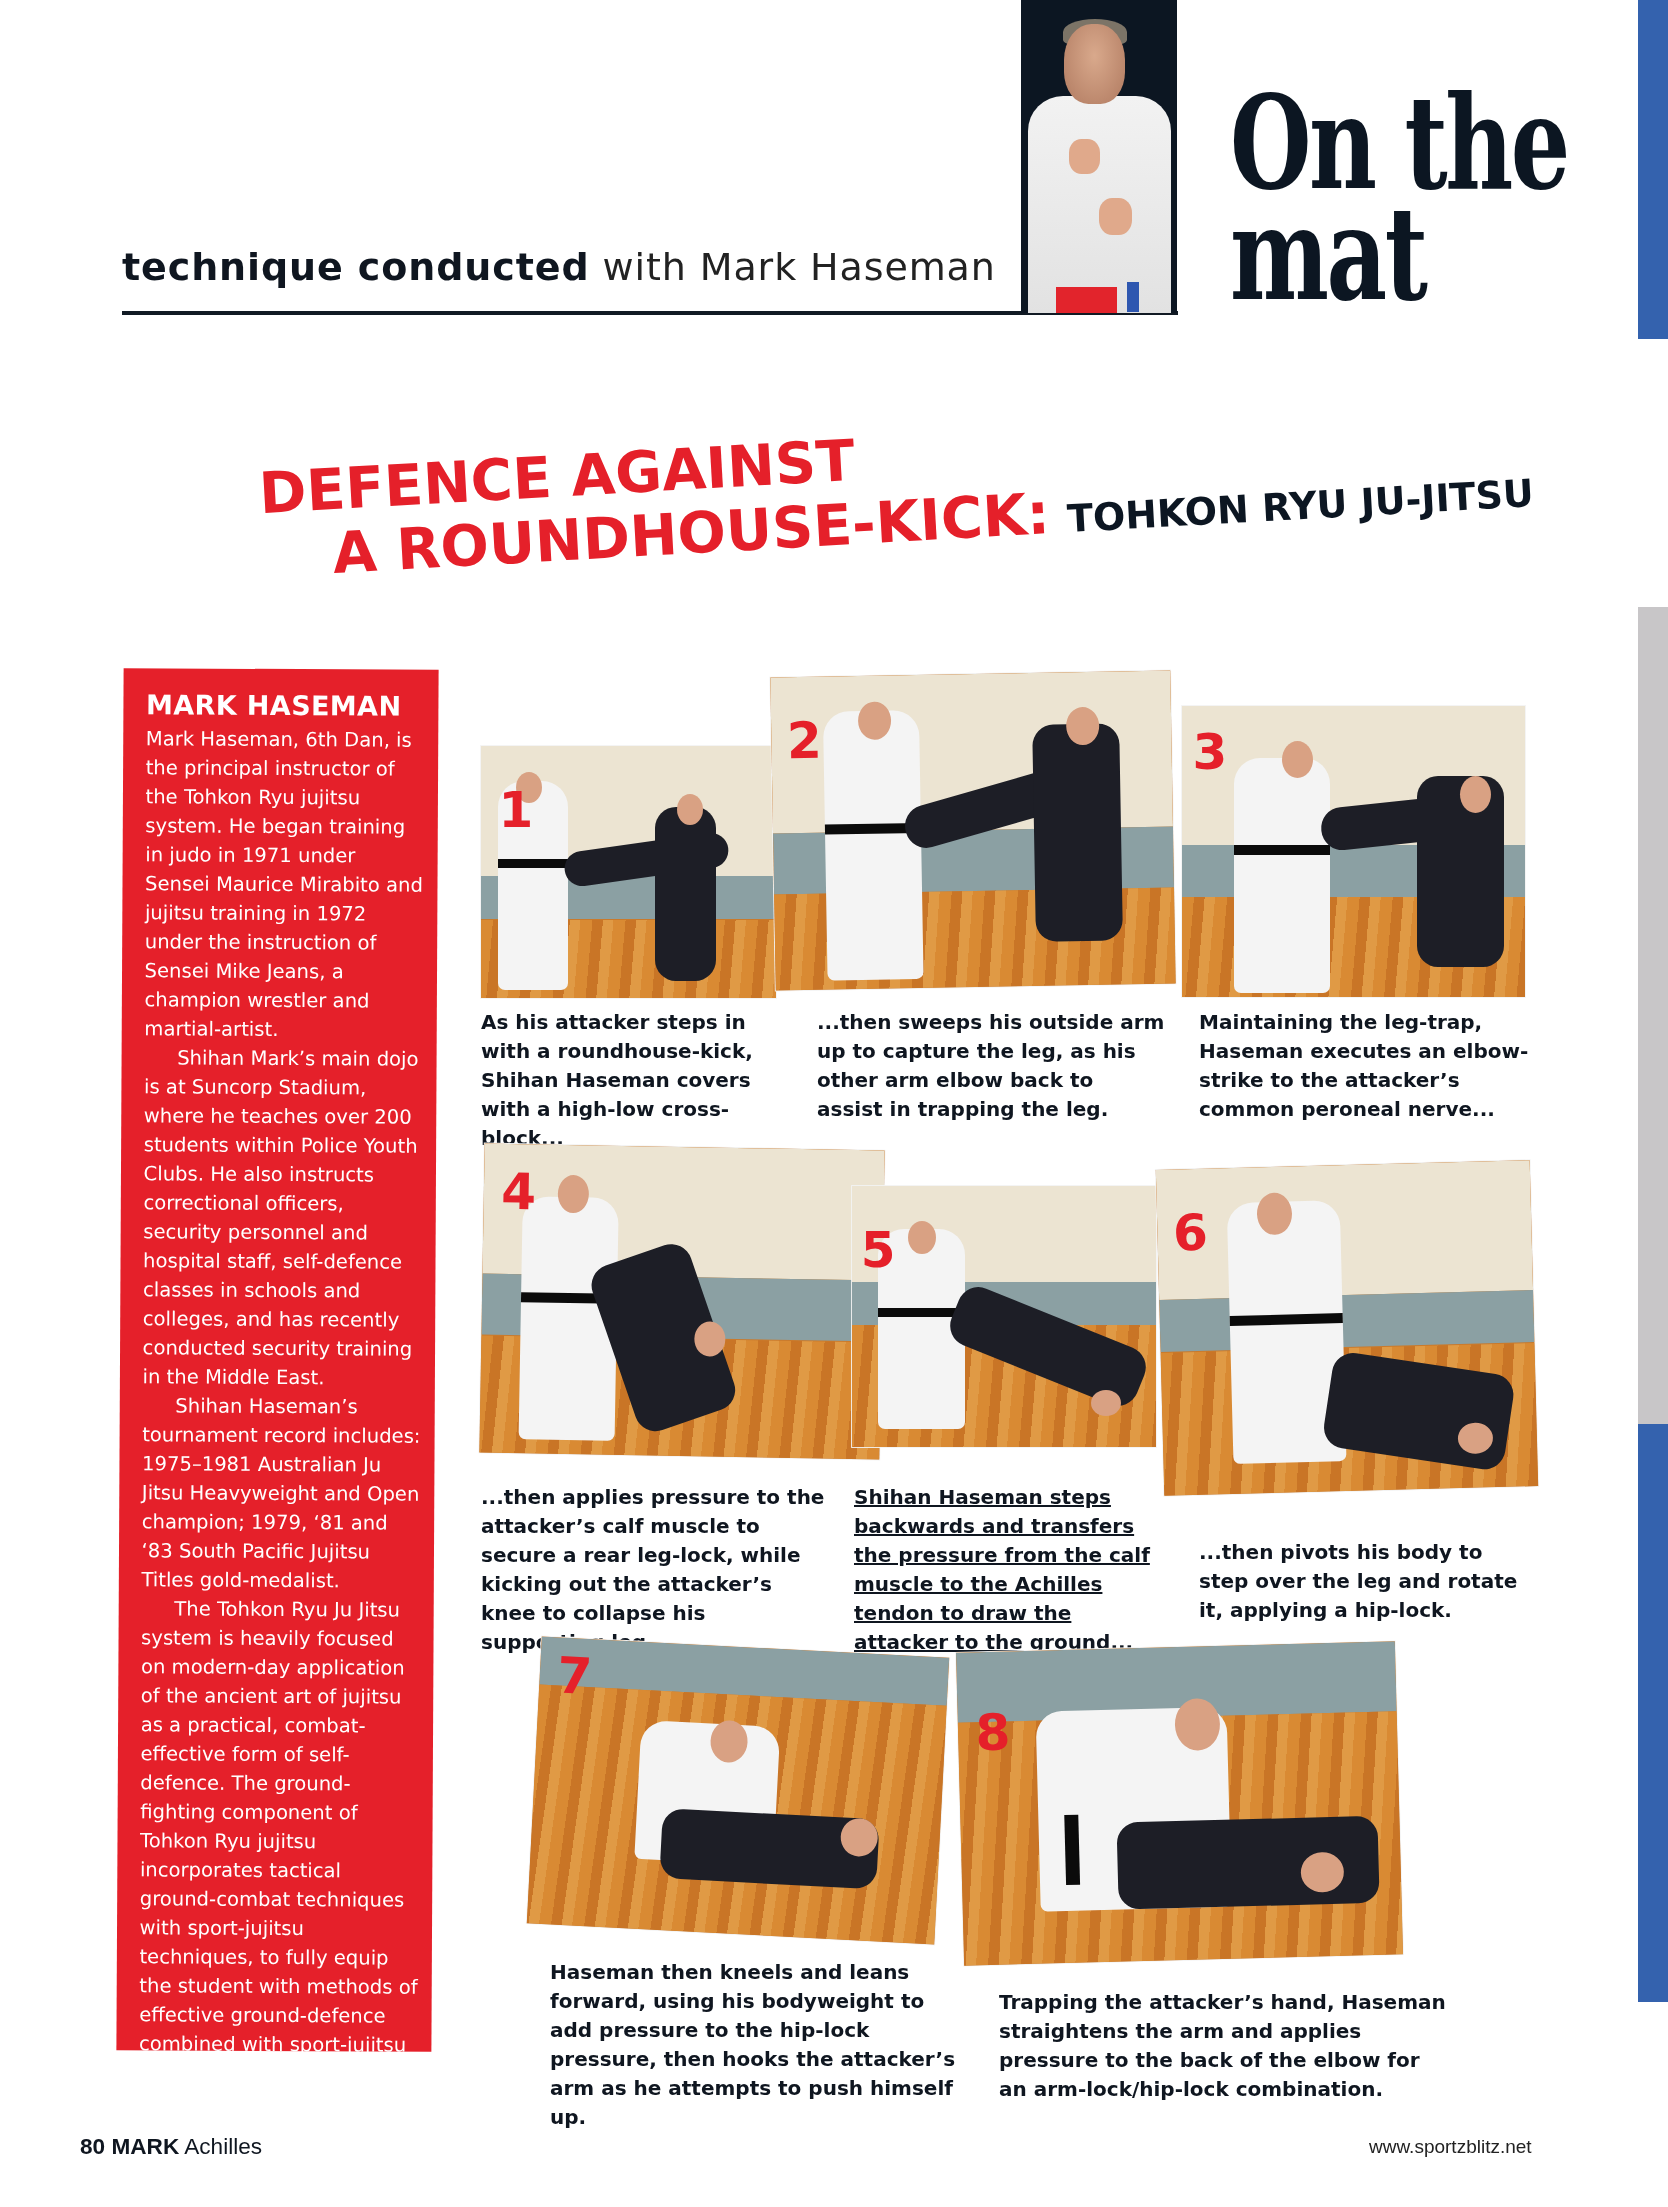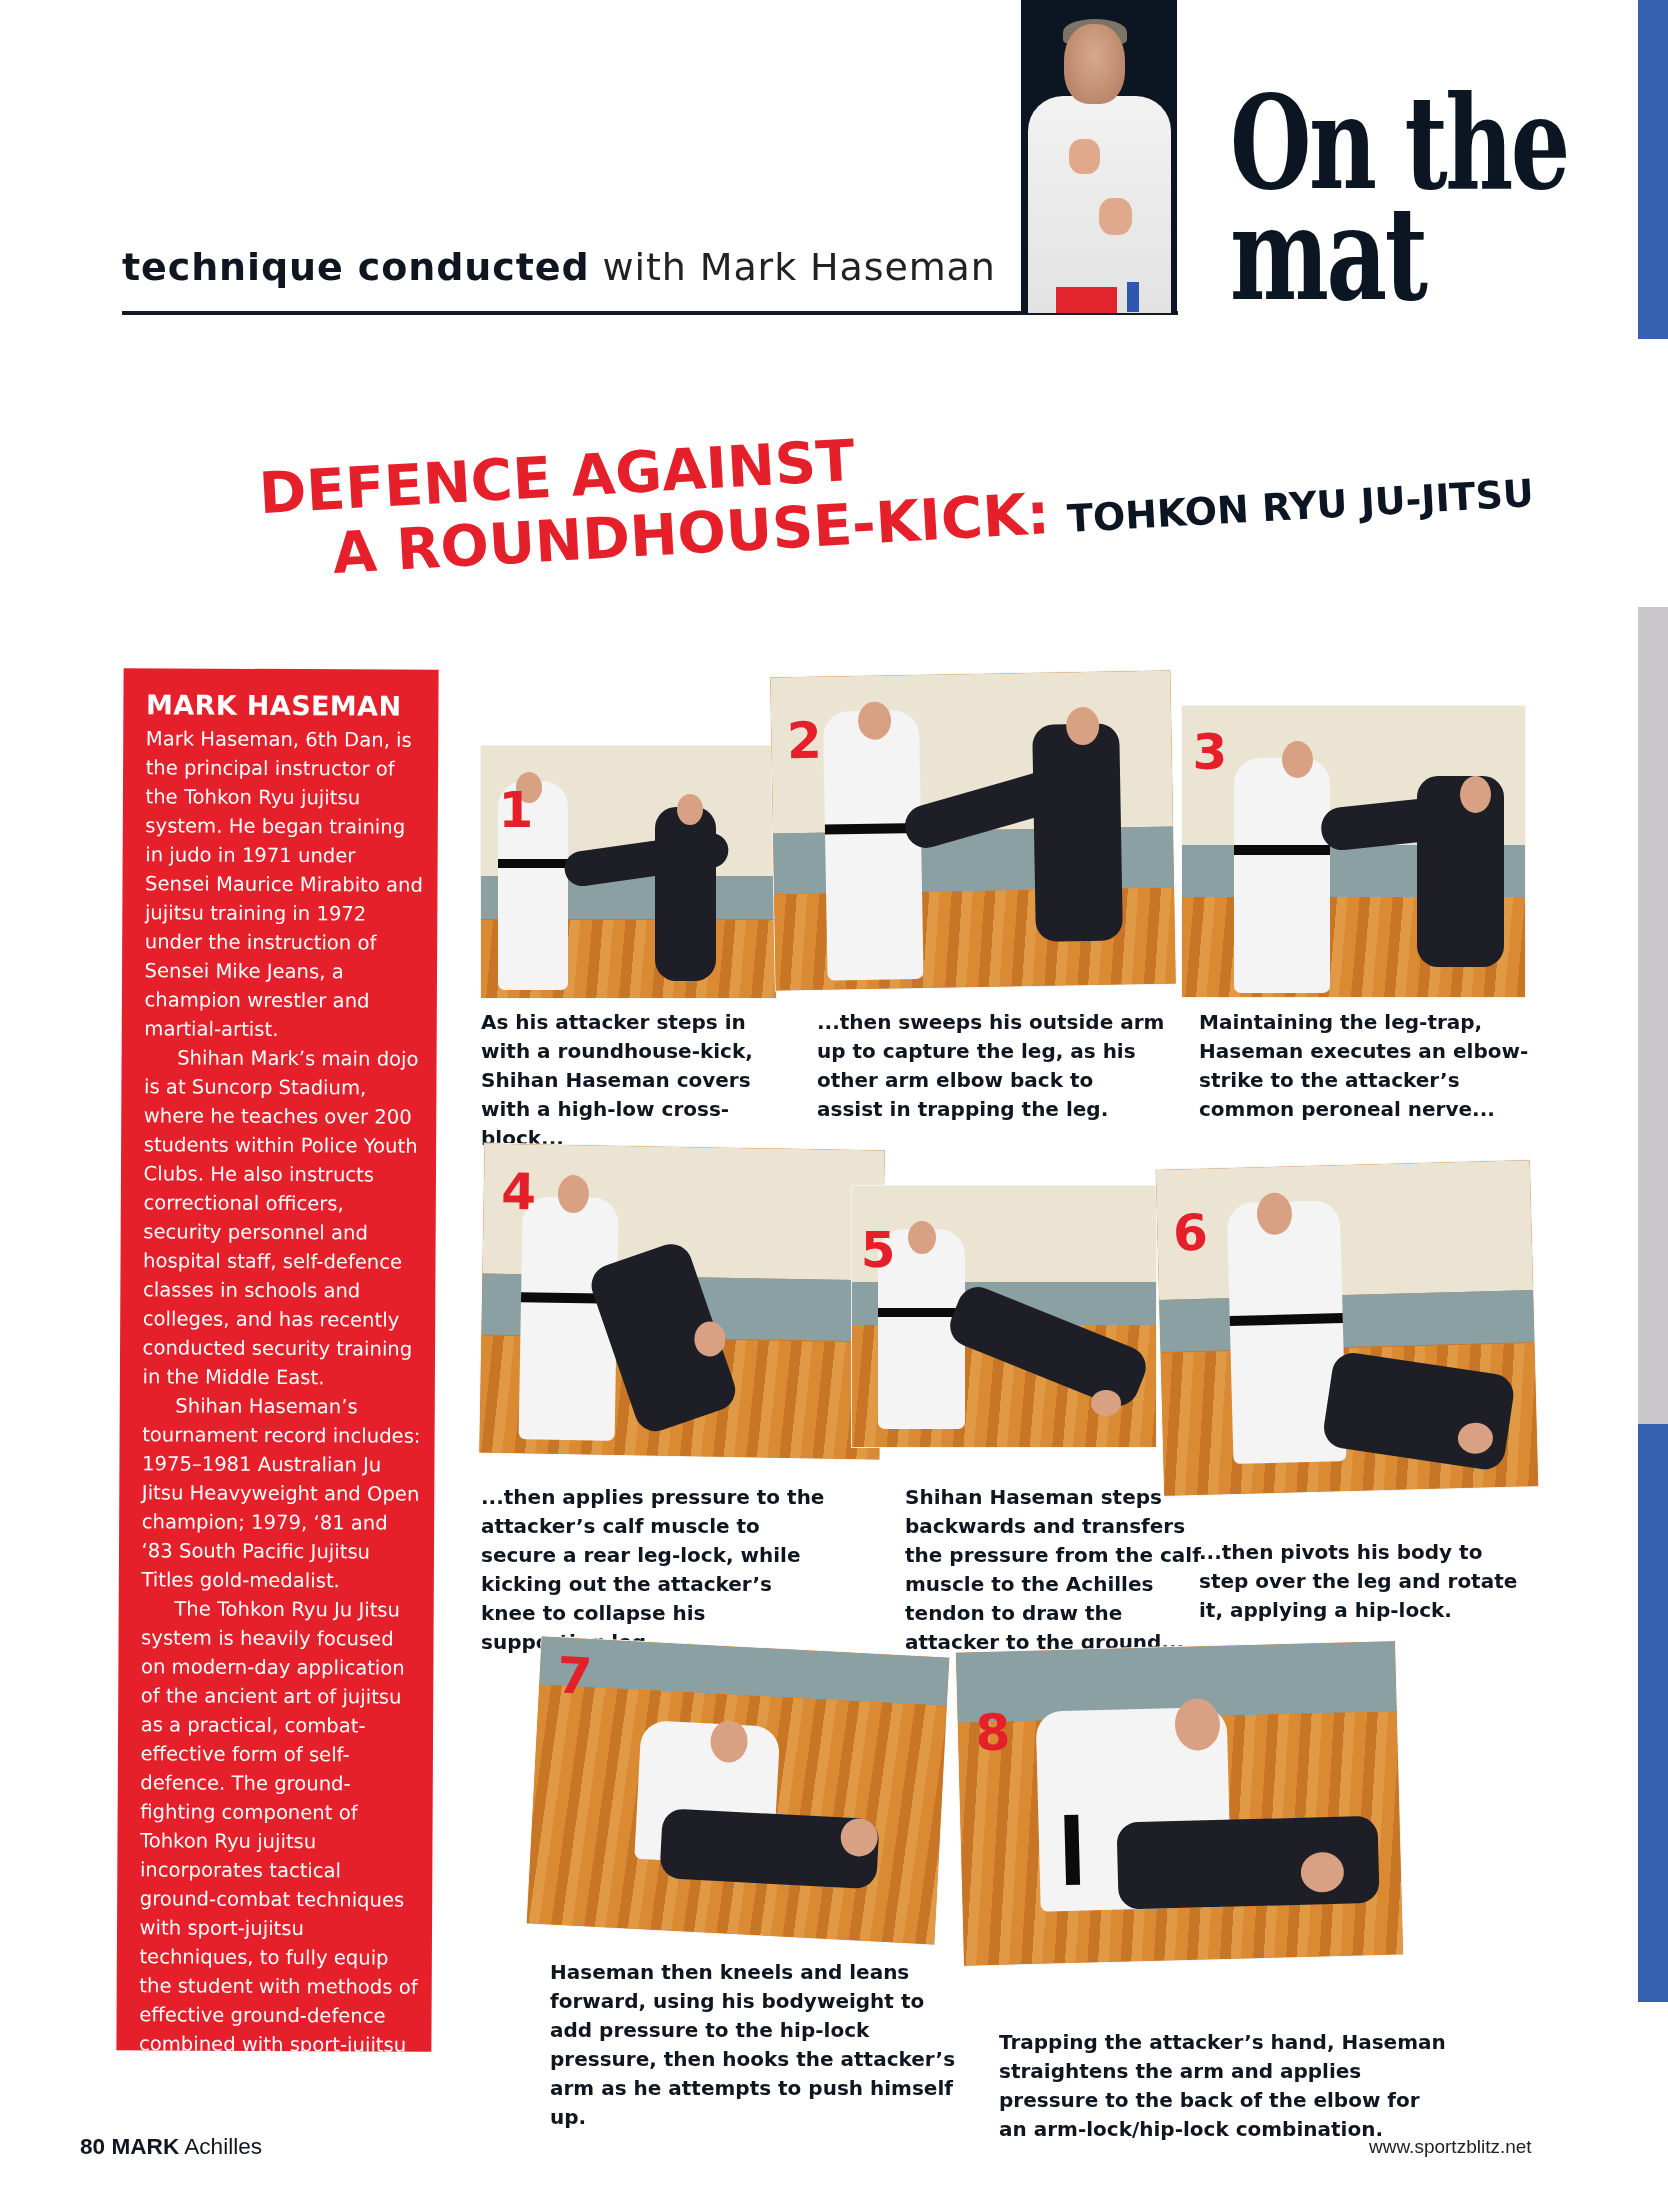--- a/index.html
+++ b/index.html
@@ -207,21 +207,21 @@
     <div class="floor" style="height:143px"></div>
   <div class="fig-white" style="left:70px;top:35px;width:113px;height:261px"></div>
   <div class="belt" style="left:70px;top:148px;width:113px;height:10.4px"></div>
   <div class="fig-black" style="left:165px;top:200px;width:183px;height:96px;transform:rotate(10deg)"></div>
   <div class="skin" style="left:100px;top:26px;width:35px;height:42px"></div>
   <div class="skin" style="left:295px;top:261px;width:35px;height:31px"></div>
   <span class="num" style="left:15.6px;top:35px">6</span>
 </div>
 
 <div class="cap" style="left:481px;top:1483px;width:348px;">...then applies pressure to the attacker’s calf muscle to secure a rear leg-lock, while kicking out the attacker’s knee to collapse his supporting leg.</div>
-<div class="cap" style="left:905px;top:1483px;width:317px;">Shihan Haseman steps backwards and transfers the pressure from the calf muscle to the Achilles tendon to draw the attacker to the ground...</div>
+<div class="cap" style="left:854px;top:1483px;width:317px;text-decoration:underline;">Shihan Haseman steps backwards and transfers the pressure from the calf muscle to the Achilles tendon to draw the attacker to the ground...</div>
 <div class="cap" style="left:1199px;top:1538px;width:330px;">...then pivots his body to step over the leg and rotate it, applying a hip-lock.</div>
 
 <div class="photo" style="left:534px;top:1647px;width:408px;height:287px;transform:rotate(3deg)">
   <div class="wainscot" style="top:0;height:48px"></div>
     <div class="floor" style="height:239px"></div>
   <div class="fig-white" style="left:104px;top:78px;width:139px;height:139px"></div>
   <div class="fig-black" style="left:130px;top:165px;width:217px;height:70px"></div>
   <div class="skin" style="left:174px;top:74px;width:37px;height:42px"></div>
   <div class="skin" style="left:309px;top:165px;width:37px;height:38px"></div>
   <span class="num" style="left:17.4px;top:8.7px">7</span>
@@ -231,21 +231,21 @@
     <div class="floor" style="height:243px"></div>
   <div class="fig-white" style="left:78px;top:61px;width:191px;height:200px"></div>
   <div class="belt" style="left:104px;top:165px;width:14px;height:70px"></div>
   <div class="fig-black" style="left:156px;top:174px;width:261px;height:87px"></div>
   <div class="skin" style="left:217px;top:52px;width:45px;height:52px"></div>
   <div class="skin" style="left:339px;top:209px;width:43px;height:40px"></div>
   <span class="num" style="left:17.4px;top:52px">8</span>
 </div>
 
 <div class="cap" style="left:550px;top:1958px;width:417px;">Haseman then kneels and leans forward, using his bodyweight to add pressure to the hip-lock pressure, then hooks the attacker’s arm as he attempts to push himself up.</div>
-<div class="cap" style="left:999px;top:1988px;width:452px;margin-top:40px;">Trapping the attacker’s hand, Haseman straightens the arm and applies pressure to the back of the elbow for an arm-lock/hip-lock combination.</div>
+<div class="cap" style="left:999px;top:1988px;width:452px;">Trapping the attacker’s hand, Haseman straightens the arm and applies pressure to the back of the elbow for an arm-lock/hip-lock combination.</div>
 
 <div class="abs footer-left">
   <b>80</b>
   <b>MARK</b>
   <span>Achilles</span>
 </div>
 <div class="abs footer-right">www.sportzblitz.net</div>
 
 
 </body></html>

